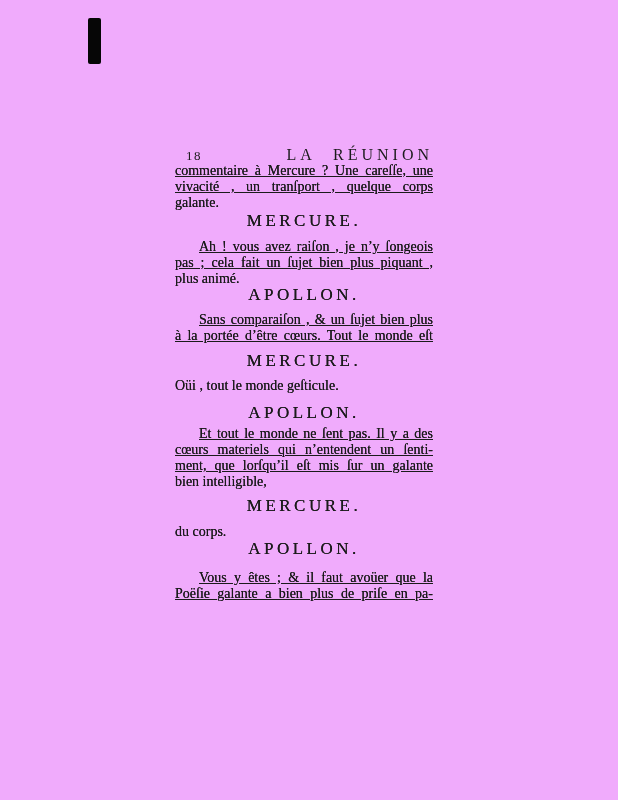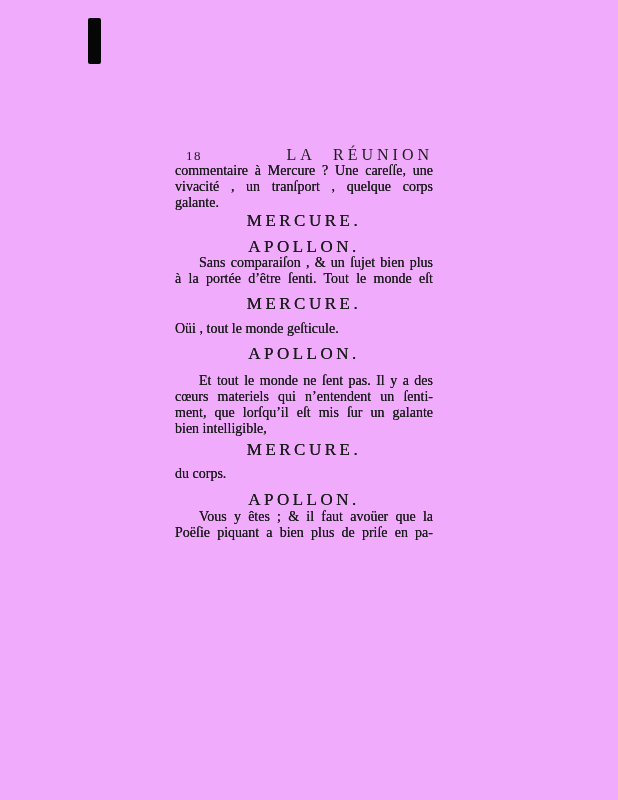--- a/index.html
+++ b/index.html
@@ -29,21 +29,21 @@
   }
   .running-title{
     display:block;text-align:right;
     font-size:16px;letter-spacing:4px;word-spacing:10px;
   }
   .para{margin:0;}
   .line{
     font-size:14px;line-height:16px;
     text-shadow:0 0 0.3px currentColor;
   }
-  .line.j{text-align:justify;text-align-last:justify;}
+  .line.j{text-align:justify;text-align-last:justify;text-decoration:underline;}
   .line.ind{text-indent:24px;}
   .speaker{
     text-align:center;
     font-size:17px;line-height:16px;letter-spacing:3.5px;
     text-shadow:0 0 0.3px currentColor;
   }
   
   .text-col > :nth-child(2){margin-top:0;}
   .text-col > :nth-child(3){margin-top:2px;}
   .text-col > :nth-child(4){margin-top:10px;}
@@ -68,39 +68,44 @@
       <span class="pagenum">18</span>
       <span class="running-title">LA RÉUNION</span>
     </div>
 
   <div class="para">
         <div class="line j">commentaire à Mercure ? Une careſſe, une</div>
         <div class="line j">vivacité , un tranſport , quelque corps</div>
         <div class="line">galante.</div>
       </div>
       <div class="speaker">MERCURE.</div>
+      <div class="para">
+        <div class="line j ind">Ah ! vous avez raiſon , je n’y ſongeois</div>
+        <div class="line j">pas ; cela fait un ſujet bien plus piquant ,</div>
+        <div class="line">plus animé.</div>
+      </div>
       <div class="speaker">APOLLON.</div>
       <div class="para">
         <div class="line j ind">Sans comparaiſon , &amp; un ſujet bien plus</div>
-        <div class="line j">à la portée d’être ſenti. Tout le monde eſt</div>
+        <div class="line j">à la portée d’être cœurs. Tout le monde eſt</div>
       </div>
       <div class="speaker">MERCURE.</div>
       <div class="para">
         <div class="line">Oüi , tout le monde geſticule.</div>
       </div>
       <div class="speaker">APOLLON.</div>
       <div class="para">
         <div class="line j ind">Et tout le monde ne ſent pas. Il y a des</div>
         <div class="line j">cœurs materiels qui n’entendent un ſenti-</div>
         <div class="line j">ment, que lorſqu’il eſt mis ſur un galante</div>
         <div class="line">bien intelligible,</div>
       </div>
       <div class="speaker">MERCURE.</div>
       <div class="para">
         <div class="line">du corps.</div>
       </div>
       <div class="speaker">APOLLON.</div>
       <div class="para">
         <div class="line j ind">Vous y êtes ; &amp; il faut avoüer que la</div>
-        <div class="line j">Poëſie piquant a bien plus de priſe en pa-</div>
+        <div class="line j">Poëſie galante a bien plus de priſe en pa-</div>
       </div>
     </div>
 </div>
 
 </body></html>

